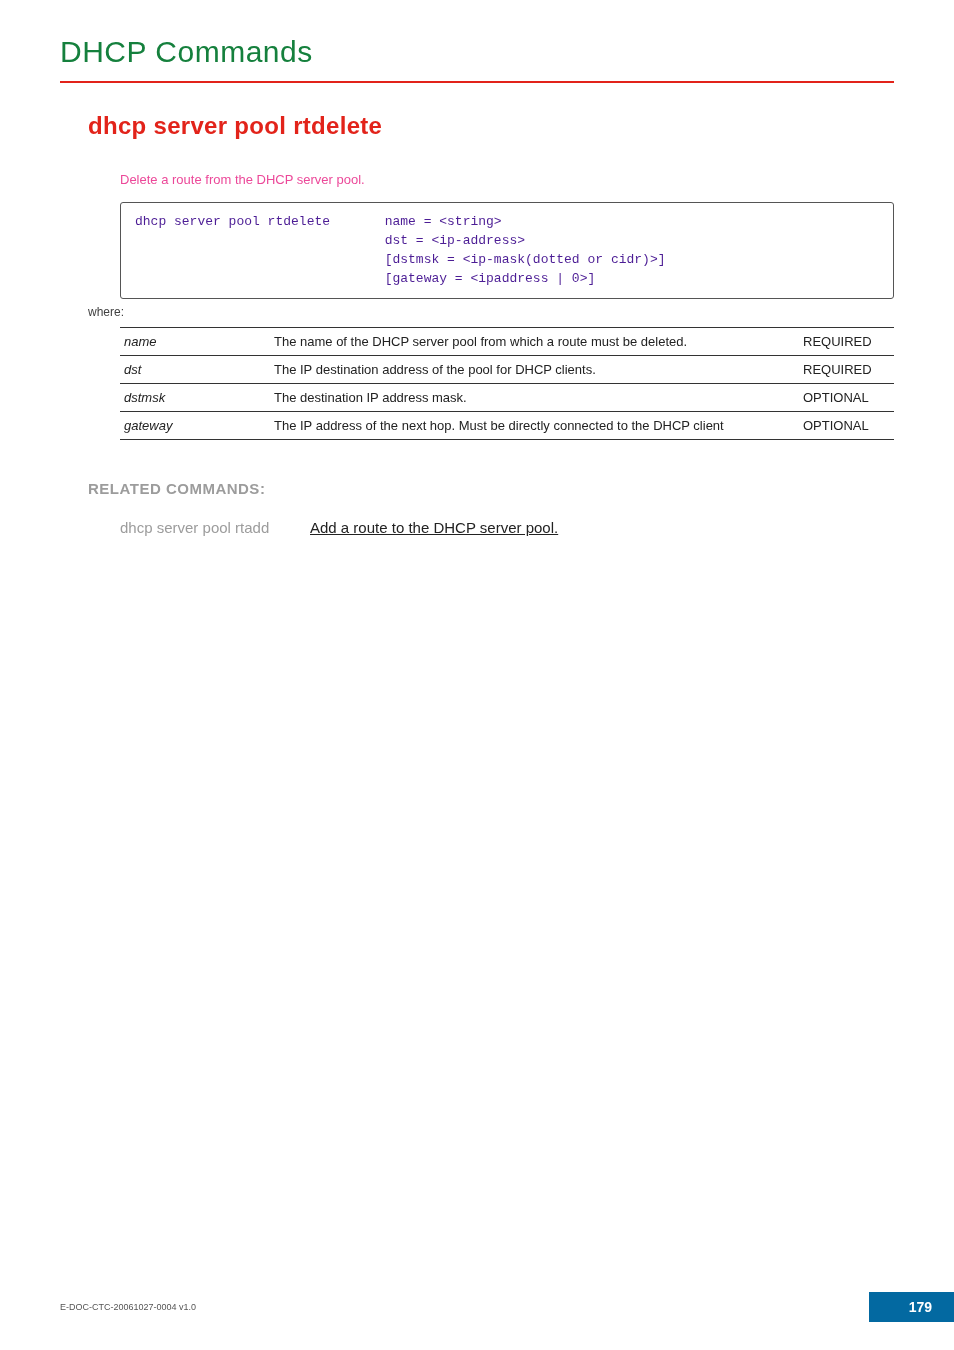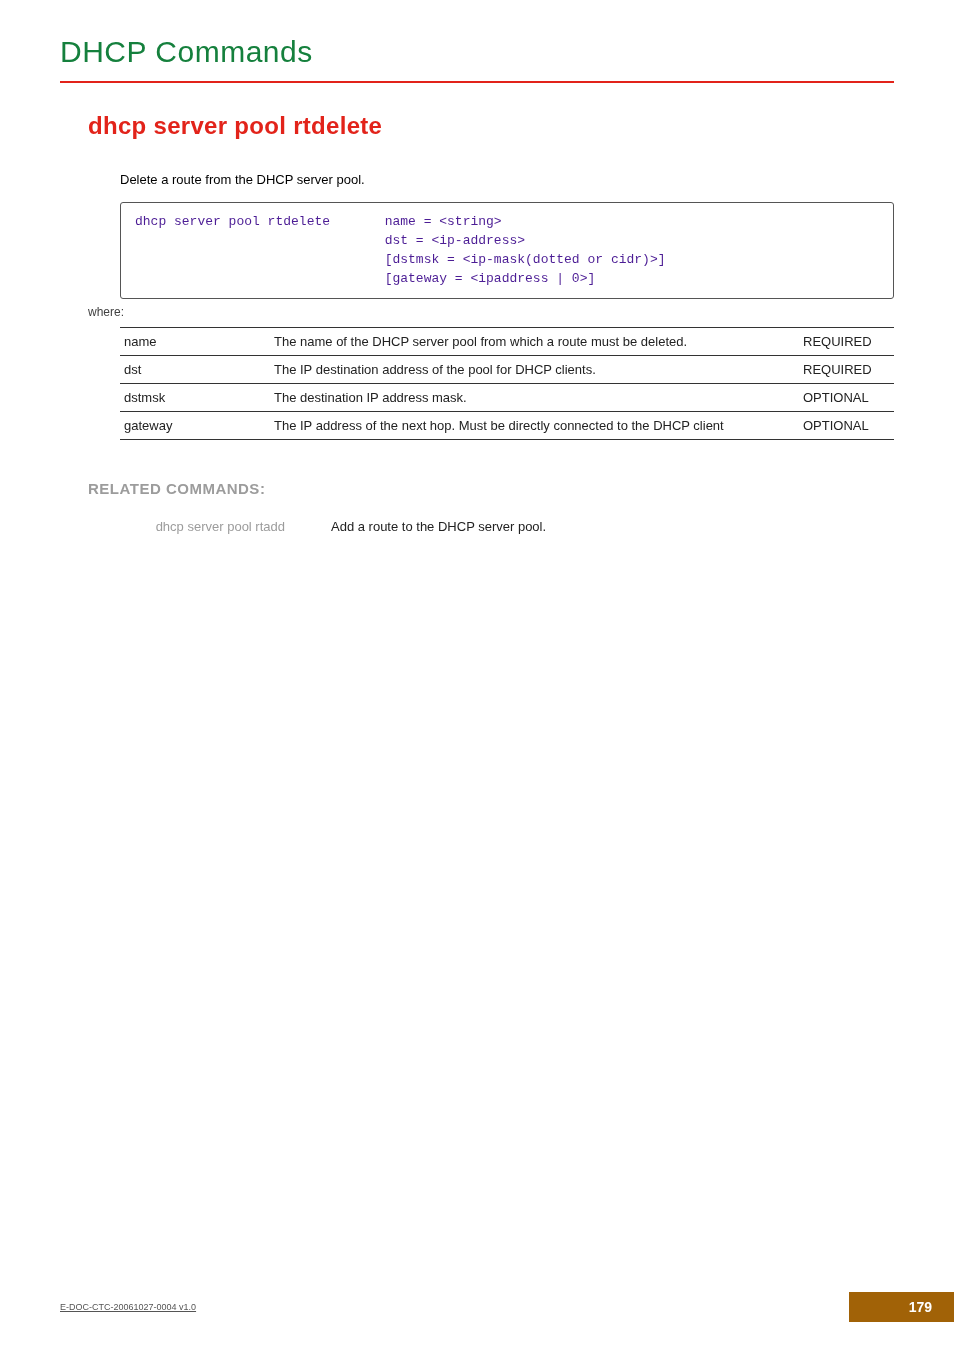--- a/index.html
+++ b/index.html
@@ -35,21 +35,21 @@
     font-weight: bold;
     color: #e2231a;
     font-family: "Arial Narrow", Arial, sans-serif;
     font-stretch: condensed;
     letter-spacing: 0.3px;
   }
   .cmd-desc {
     margin-top: 32px;
     margin-left: 60px;
     font-size: 13px;
-    color: #000000;
+    color: #ec4899;
   }
   .section-label {
     margin-top: 40px;
     margin-left: 28px;
     font-size: 15px;
     font-weight: bold;
     color: #9c9c9c;
     font-family: "Arial Narrow", Arial, sans-serif;
     font-stretch: condensed;
     letter-spacing: 0.5px;
@@ -76,60 +76,59 @@
     border-collapse: collapse;
     font-size: 13px;
   }
   .param-table td {
     border-top: 1px solid #333;
     border-bottom: 1px solid #333;
     padding: 6px 8px 6px 4px;
     vertical-align: top;
     color: #222;
   }
-  .param-table td.name { width: 150px; }
+  .param-table td.name { width: 150px; font-style: italic; }
   .param-table td.req { width: 95px; }
   .related-block {
     margin: 22px 0 0 60px;
   }
   .rel-row {
     display: flex;
-    gap: 46px;
-    font-size: 13px;
+    gap: 25px;
+    font-size: 15px;
     align-items: baseline;
-    text-align: right;
   }
   .rel-cmd {
     color: #9c9c9c;
     width: 165px;
     flex-shrink: 0;
   }
   .rel-desc {
     color: #222;
+    text-decoration: underline;
   }
   .footer {
     position: absolute;
     bottom: 28px;
     left: 60px;
     right: 0;
     display: flex;
     align-items: center;
     justify-content: space-between;
   }
   .doc-id {
     font-size: 9px;
     color: #555;
-    text-decoration: underline;
   }
   .page-num {
-    background: #a16207;
+    background: #0369a1;
     color: #fff;
     font-weight: bold;
     font-size: 14px;
-    padding: 7px 22px 7px 60px;
+    padding: 7px 22px 7px 40px;
   }
 </style>
 </head>
 <body>
 
 <div class="page">
   <div class="chapter-title">DHCP Commands</div>
   <div class="rule"></div>
 
   <div class="cmd-title">dhcp server pool rtdelete</div>

